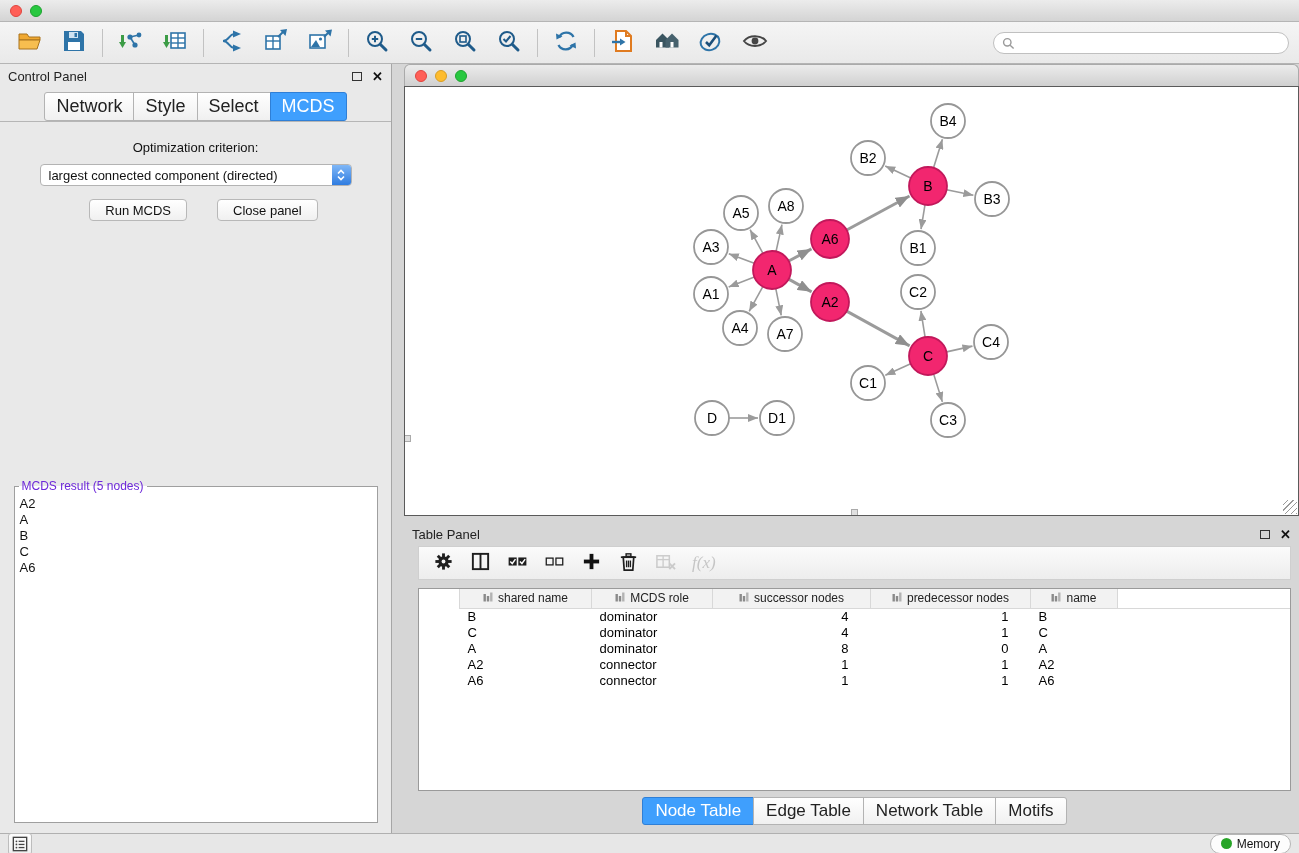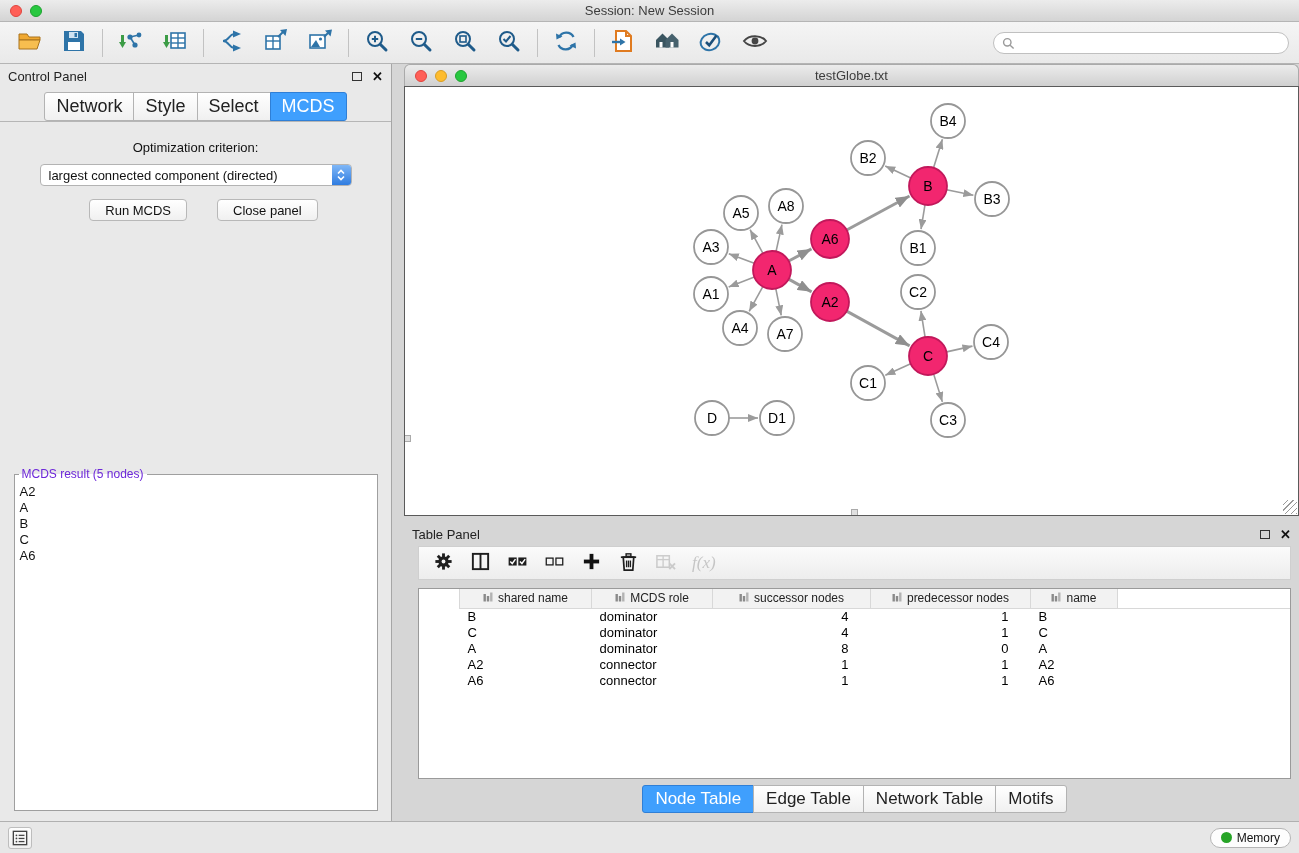--- a/index.html
+++ b/index.html
@@ -105,40 +105,39 @@
   tbody td.num { padding-right:22px; }
 
   .table-tabs { display:flex; justify-content:center; align-items:center; margin:6px 0 2px 0; flex:0 0 auto; }
   .tt-tab { font-size:17px; padding:3px 12px; background:linear-gradient(#ffffff,#f0f0f0); border:1px solid #b3b3b3;
     margin-left:-1px; color:#222; cursor:pointer; }
   .tt-tab:first-child { margin-left:0; border-radius:3px 0 0 3px; }
   .tt-tab:last-child { border-radius:0 3px 3px 0; }
   .tt-tab.active { background:#3f9ffd; border-color:#2f7fd6; color:#fff; }
 
   
-  .statusbar { height:32px; background:#e7e7e7; border-top:1px solid #b0b0b0; display:flex; align-items:center;
+  .statusbar { height:20px; background:#e7e7e7; border-top:1px solid #b0b0b0; display:flex; align-items:center;
     justify-content:space-between; padding:0 8px; flex:0 0 auto; }
   .status-left-btn { width:24px; height:22px; background:linear-gradient(#fdfdfd,#efefef); border:1px solid #bdbdbd;
     border-radius:3px; display:flex; align-items:center; justify-content:center; cursor:pointer; }
   .memory-pill { height:20px; background:#fdfdfd; border:1px solid #b5b5b5; border-radius:11px; display:flex;
     align-items:center; gap:5px; padding:0 10px; cursor:pointer; }
   .mem-dot { width:11px; height:11px; border-radius:50%; background:#27a427; display:inline-block; }
   .memory-pill span.lbl { font-size:12px; color:#111; }
 </style>
 </head>
 <body>
 
 <div class="app">
 
   <div class="mac-titlebar">
     <div class="traffic">
       <span class="tl red"></span>
       <span class="tl green"></span>
     </div>
-    <div class="mac-title">Session: New Session</div>
   </div>
 
   <div class="toolbar">
     <div class="tb-groups">
         <div class="tb-group">
           <button class="tb-btn">
             <span><svg viewBox="0 0 26 26">
                 <path d="M2 6 h8 l2 3 h11 v3 H2 z" fill="#F0A830" stroke="#A9731C" stroke-width="1"></path>
                 <path d="M2 12 h21 l-3 9 H2 z" fill="#F7BE4F" stroke="#A9731C" stroke-width="1"></path>
               </svg></span>
@@ -336,21 +335,20 @@
 
     <div class="right-side">
 
       <div class="network-window">
         <div class="net-titlebar">
           <div class="traffic">
             <span class="tl red"></span>
             <span class="tl yellow"></span>
             <span class="tl green"></span>
           </div>
-          <div class="net-title">testGlobe.txt</div>
         </div>
         <div class="net-canvas">
           <svg id="net-svg" width="892" height="428" viewBox="0 0 892 428">
             <defs>
               <marker id="arrow" markerUnits="userSpaceOnUse" markerWidth="10" markerHeight="8" refX="10" refY="4" orient="auto">
                 <path d="M0,0 L10,4 L0,8 Z" fill="#9b9b9b"></path>
               </marker>
               <marker id="arrowT" markerUnits="userSpaceOnUse" markerWidth="14" markerHeight="11" refX="14" refY="5.5" orient="auto">
                 <path d="M0,0 L14,5.5 L0,11 Z" fill="#8f8f8f"></path>
               </marker>

